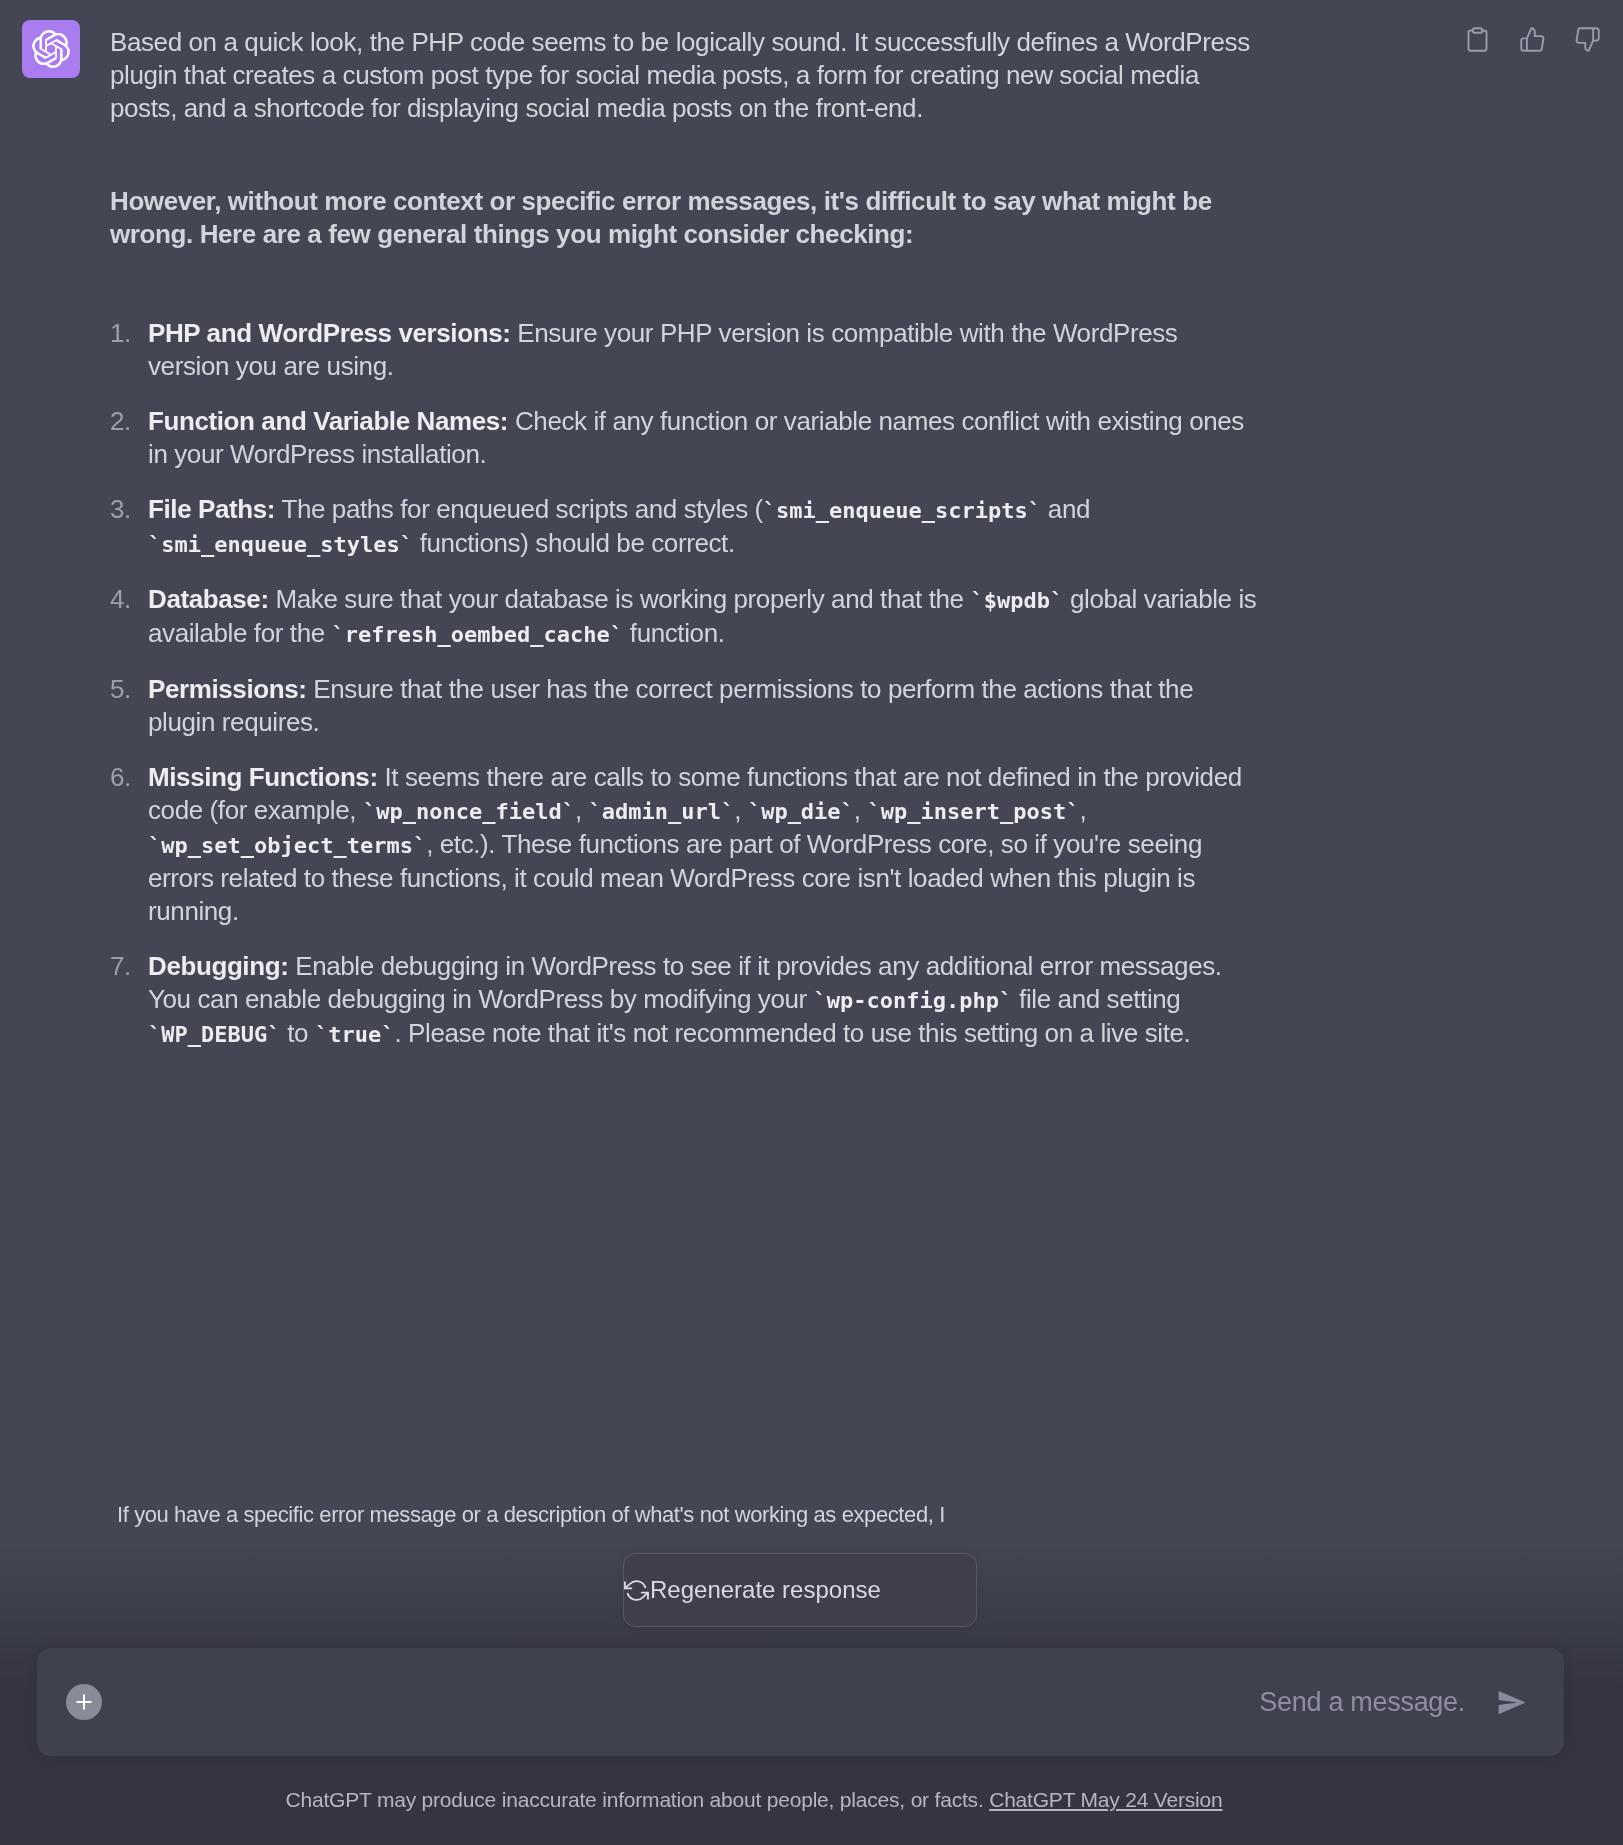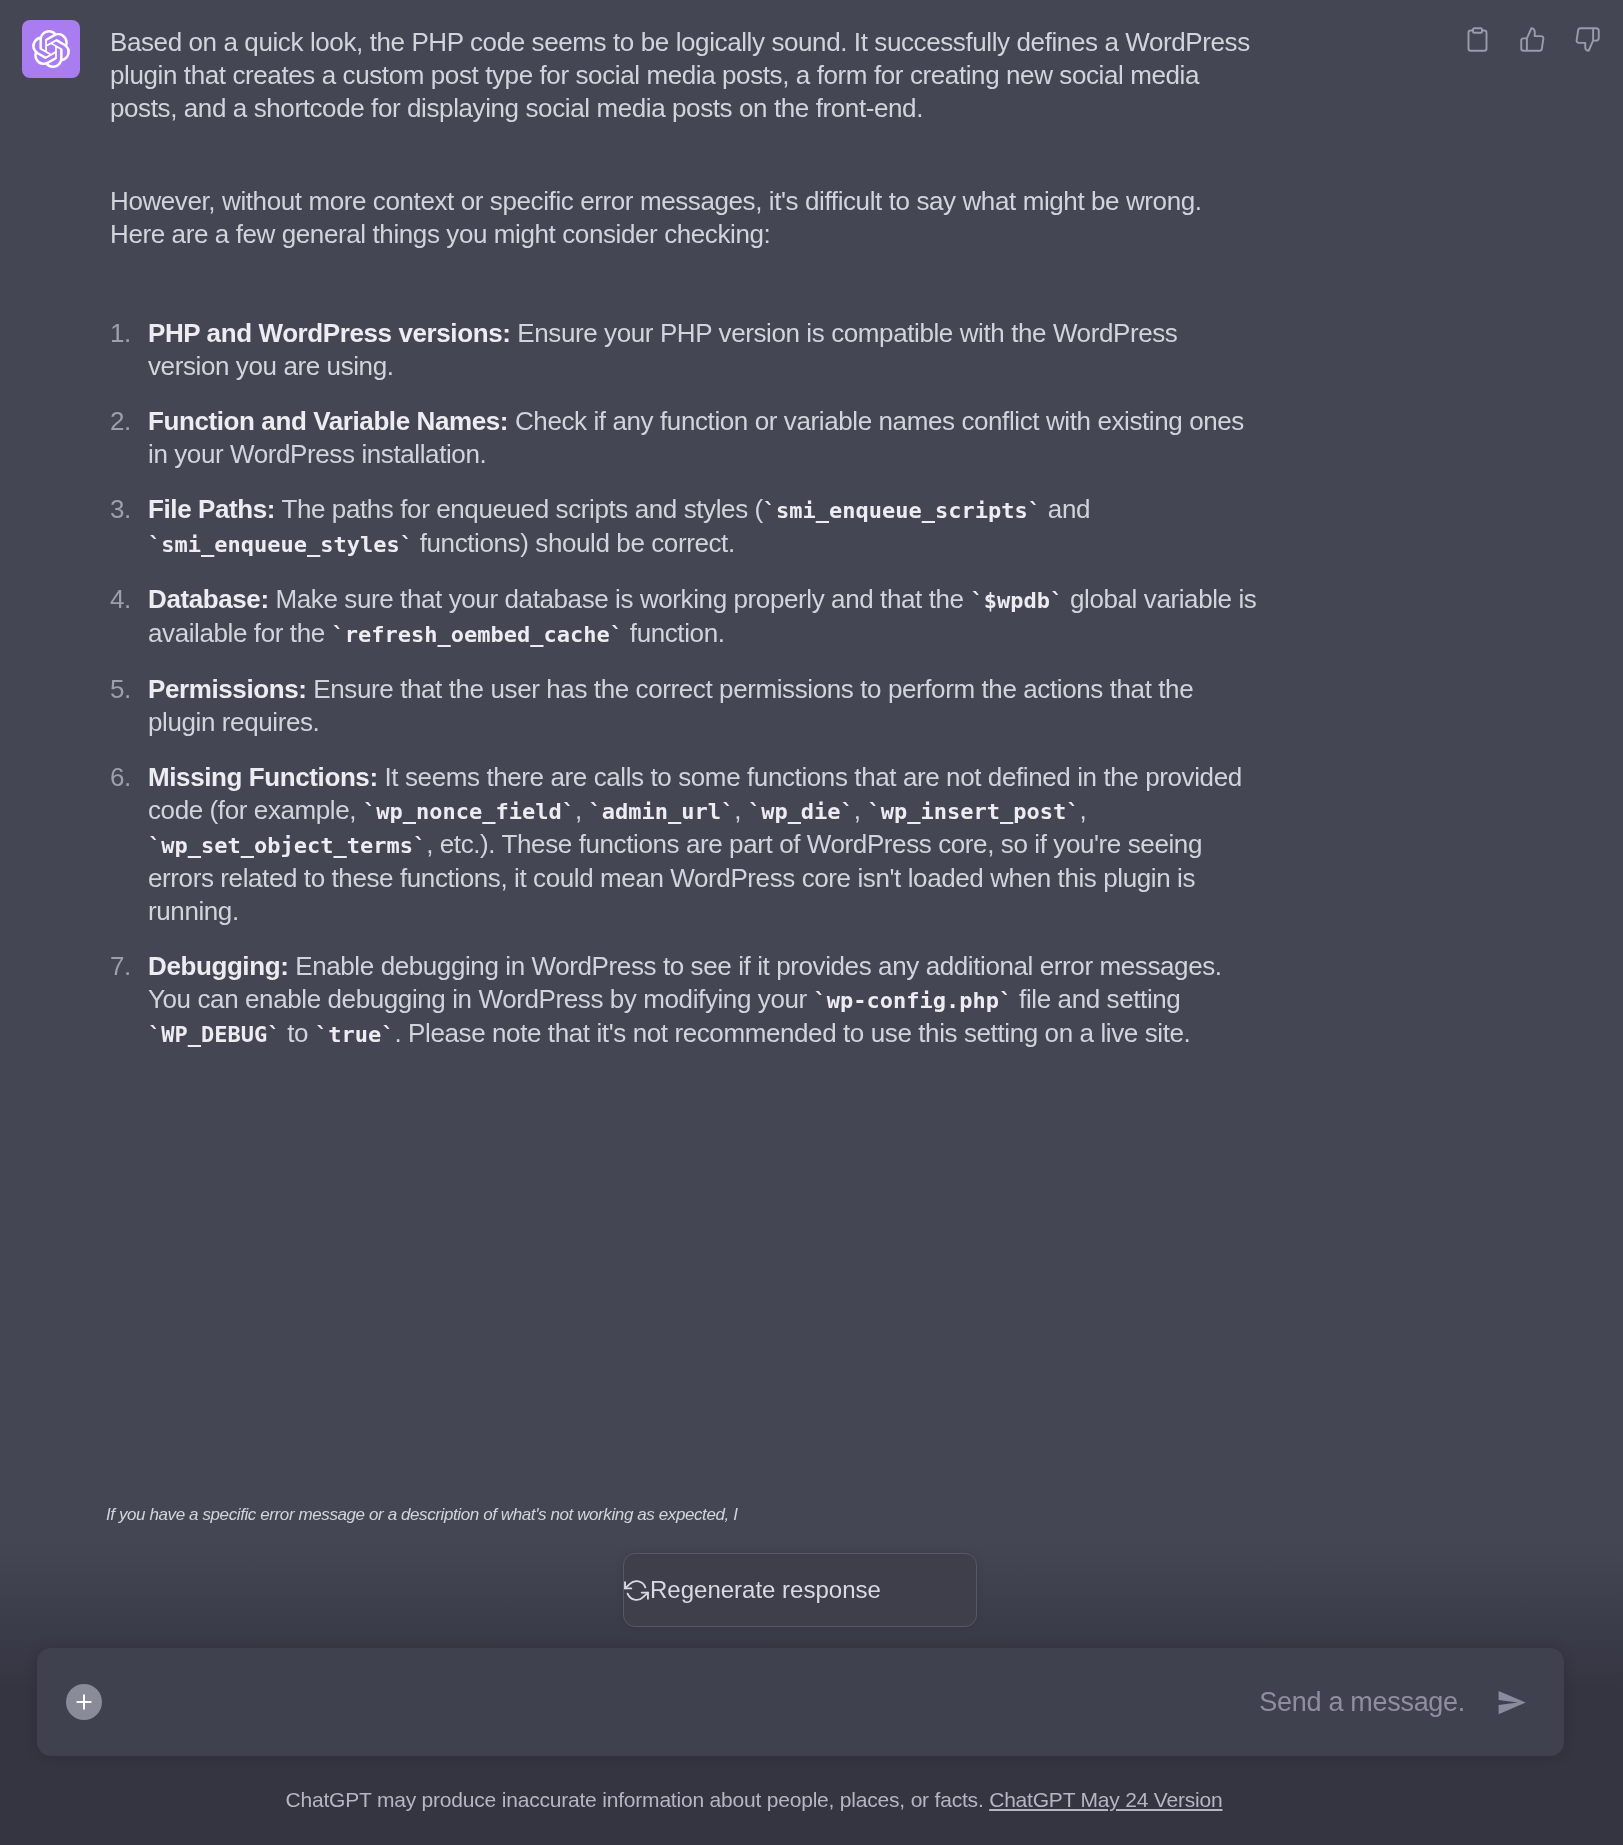--- a/index.html
+++ b/index.html
@@ -27,31 +27,31 @@
   .actions svg { width:27px; height:27px; stroke:#9b9cab; stroke-width:1.7; fill:none;
     stroke-linecap:round; stroke-linejoin:round; }
 
   
   .content {
     position:absolute; left:110px; top:0; width:1150px;
     color:#d1d5db; font-size:26px; line-height:33px; letter-spacing:-0.4px;
     padding-top:26px;
   }
   .content p.para1 { margin-bottom:60px; }
-  .content p.para2 { margin-bottom:66px; }
+  .content p.para2 { margin-bottom:66px;font-weight:bold; }
   ol.checks { list-style:none; }
   ol.checks li { position:relative; padding-left:38px; }
   ol.checks li + li { margin-top:22px; }
   ol.checks .num { position:absolute; left:0; top:0; color:#9da0ab; }
   .seg.b { font-weight:bold; color:#ececf1;text-align:right; }
   .seg.c { font-family:"DejaVu Sans Mono","Liberation Mono",monospace;
            font-weight:bold; color:#ececf1; font-size:22px; letter-spacing:0; }
 
-  .closing { position:absolute; left:106px; top:1488px; width:1150px;
-    color:#d1d5db; font-size:17px; line-height:53px; letter-spacing:-0.4px;font-style:italic; }
+  .closing { position:absolute; left:117px; top:1488px; width:1150px;
+    color:#d1d5db; font-size:22px; line-height:53px; letter-spacing:-0.4px; }
   .closing span { display:block; }
 
   
   .regen {
     position:absolute; left:623px; top:1553px; width:354px; height:74px;
     background:#3e3f4b; border:1px solid #565869; border-radius:12px;
     display:flex; align-items:center; justify-content:flex-start; gap:1px;
     color:#d9d9e3; font-size:24px; cursor:pointer;
     font-family:"Liberation Sans","DejaVu Sans",sans-serif;
     box-shadow:0 0 10px rgba(0,0,0,0.10);

